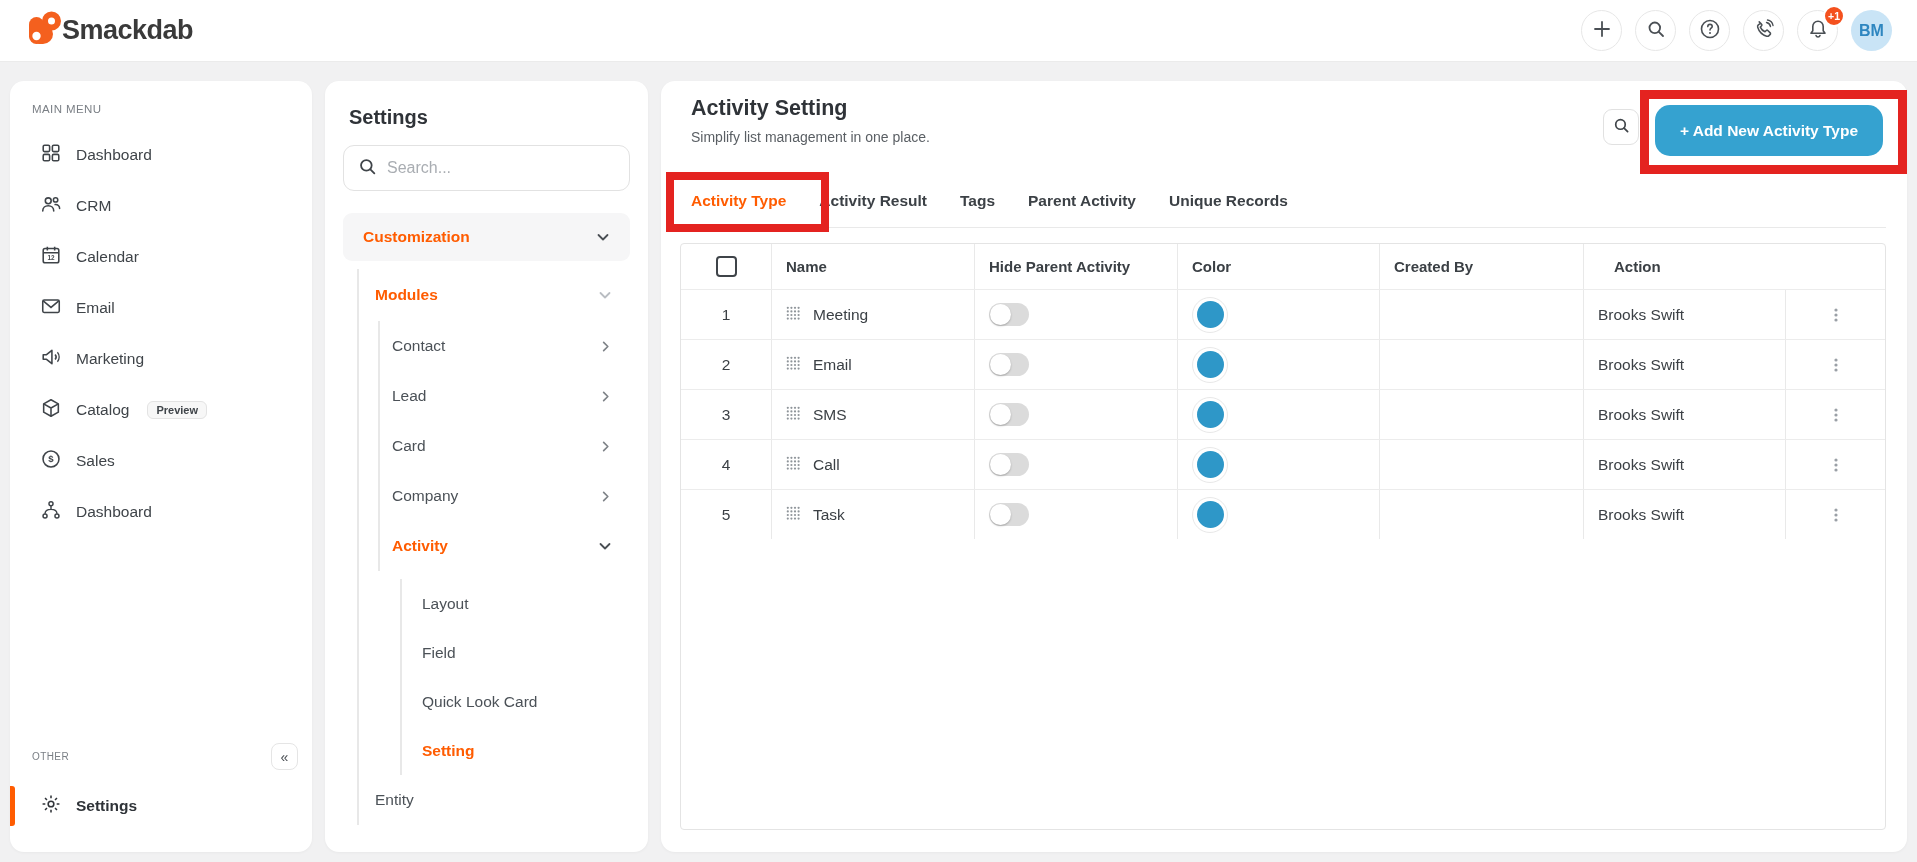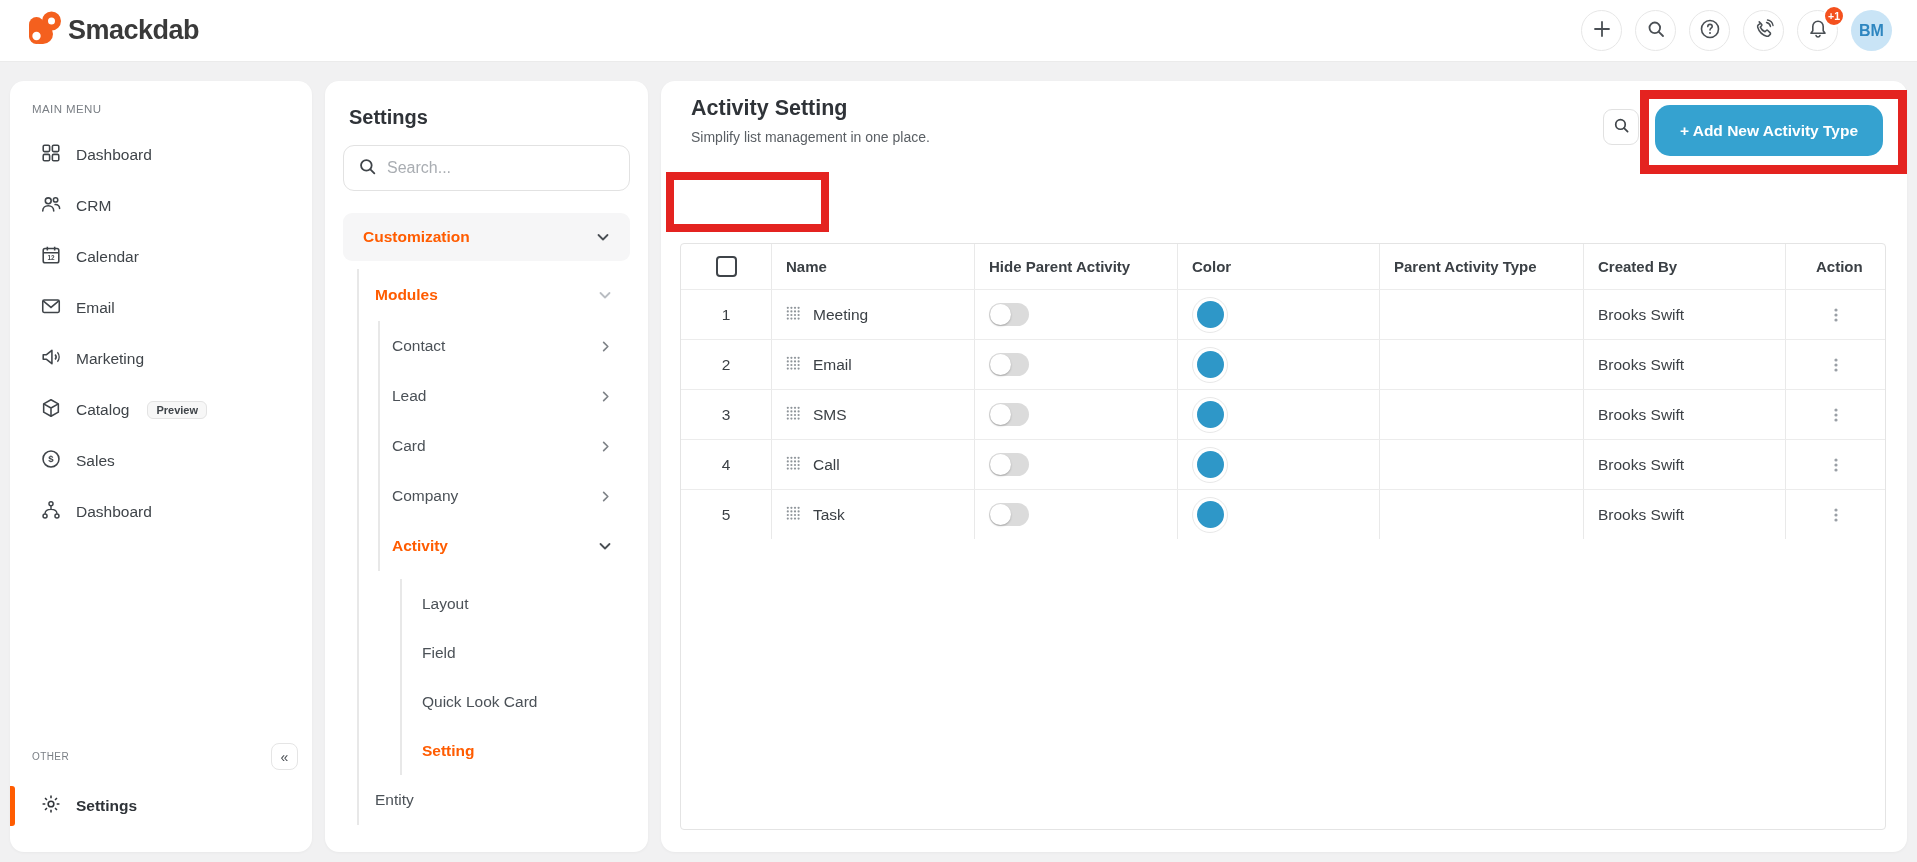--- a/index.html
+++ b/index.html
@@ -1,20 +1,20 @@
 <!DOCTYPE html>
 <html><head>
 <meta charset="utf-8">
 <style>
   * { margin:0; padding:0; box-sizing:border-box; }
   html,body { width:1917px; height:862px; background:#f1f1f2; font-family:"Liberation Sans", sans-serif; color:#3b4045; overflow:hidden; position:relative; }
 
   
   .topbar { position:absolute; top:0; left:0; width:1917px; height:62px; background:#fff; border-bottom:1px solid #ebebeb; display:flex; align-items:center; justify-content:space-between; padding:0 25px 0 26px; z-index:10; }
-  .brand { display:flex; align-items:center; gap:6px; }
+  .brand { display:flex; align-items:center; gap:0; }
   .brand-name { font-size:27px; font-weight:800; color:#3a3a3a; letter-spacing:-0.5px; }
   .top-actions { display:flex; align-items:center; gap:13px; }
   .icon-btn { width:41px; height:41px; border-radius:50%; border:1px solid #e7e7e7; background:#fff; display:flex; align-items:center; justify-content:center; color:#4a4f54; cursor:pointer; position:relative; }
   .badge { position:absolute; top:-6px; right:-8px; min-width:22px; height:22px; border-radius:11px; background:#f4511e; color:#fff; font-size:10.5px; font-weight:700; display:flex; align-items:center; justify-content:center; border:2px solid #fff; padding:0 3px; }
   .avatar { width:41px; height:41px; border-radius:50%; background:#c9e4f6; color:#2e86c0; font-weight:700; font-size:16px; display:flex; align-items:center; justify-content:center; cursor:pointer; }
 
   
   .card { position:absolute; top:81px; bottom:10px; background:#fff; border-radius:14px; box-shadow:0 1px 3px rgba(0,0,0,.04); }
   .sidebar { left:10px; width:302px; }
   .settings-panel { left:325px; width:323px; }
@@ -336,38 +336,42 @@
 
   <div class="mini-search">
     <span><svg width="17" height="17" viewBox="0 0 20 20">
           <circle cx="8.8" cy="8.8" r="5.6" stroke="#3f4449" stroke-width="2" fill="none"></circle>
           <path d="M13 13l4.2 4.2" stroke="#3f4449" stroke-width="2" stroke-linecap="round"></path>
         </svg></span>
   </div>
   <button class="add-btn">+ Add New Activity Type</button>
   <div class="red-box btn-hl"></div>
 
+  <div class="tabs">
+    <div class="tab active">Activity Type</div>
+    <div class="tab">Activity Result</div>
+    <div class="tab">Tags</div>
+    <div class="tab">Parent Activity</div>
+    <div class="tab">Unique Records</div>
+  </div>
   <div class="red-box tab-hl"></div>
 
   <div class="table">
     <div class="tr head">
       <div class="td center">
           <span class="checkbox"></span>
         </div>
       <div class="td">
           <span class="th-lbl">Name</span>
         </div>
       <div class="td">
           <span class="th-lbl">Hide Parent Activity</span>
         </div>
       <div class="td">
           <span class="th-lbl">Color</span>
-        </div>
-      <div class="td">
-          <span class="th-lbl">Parent Activity Type</span>
         </div>
       <div class="td">
           <span class="th-lbl">Created By</span>
         </div>
       <div class="td" style="padding-left:30px;">
           <span class="th-lbl">Action</span>
         </div>
     </div>
 
     <div class="tr body">

